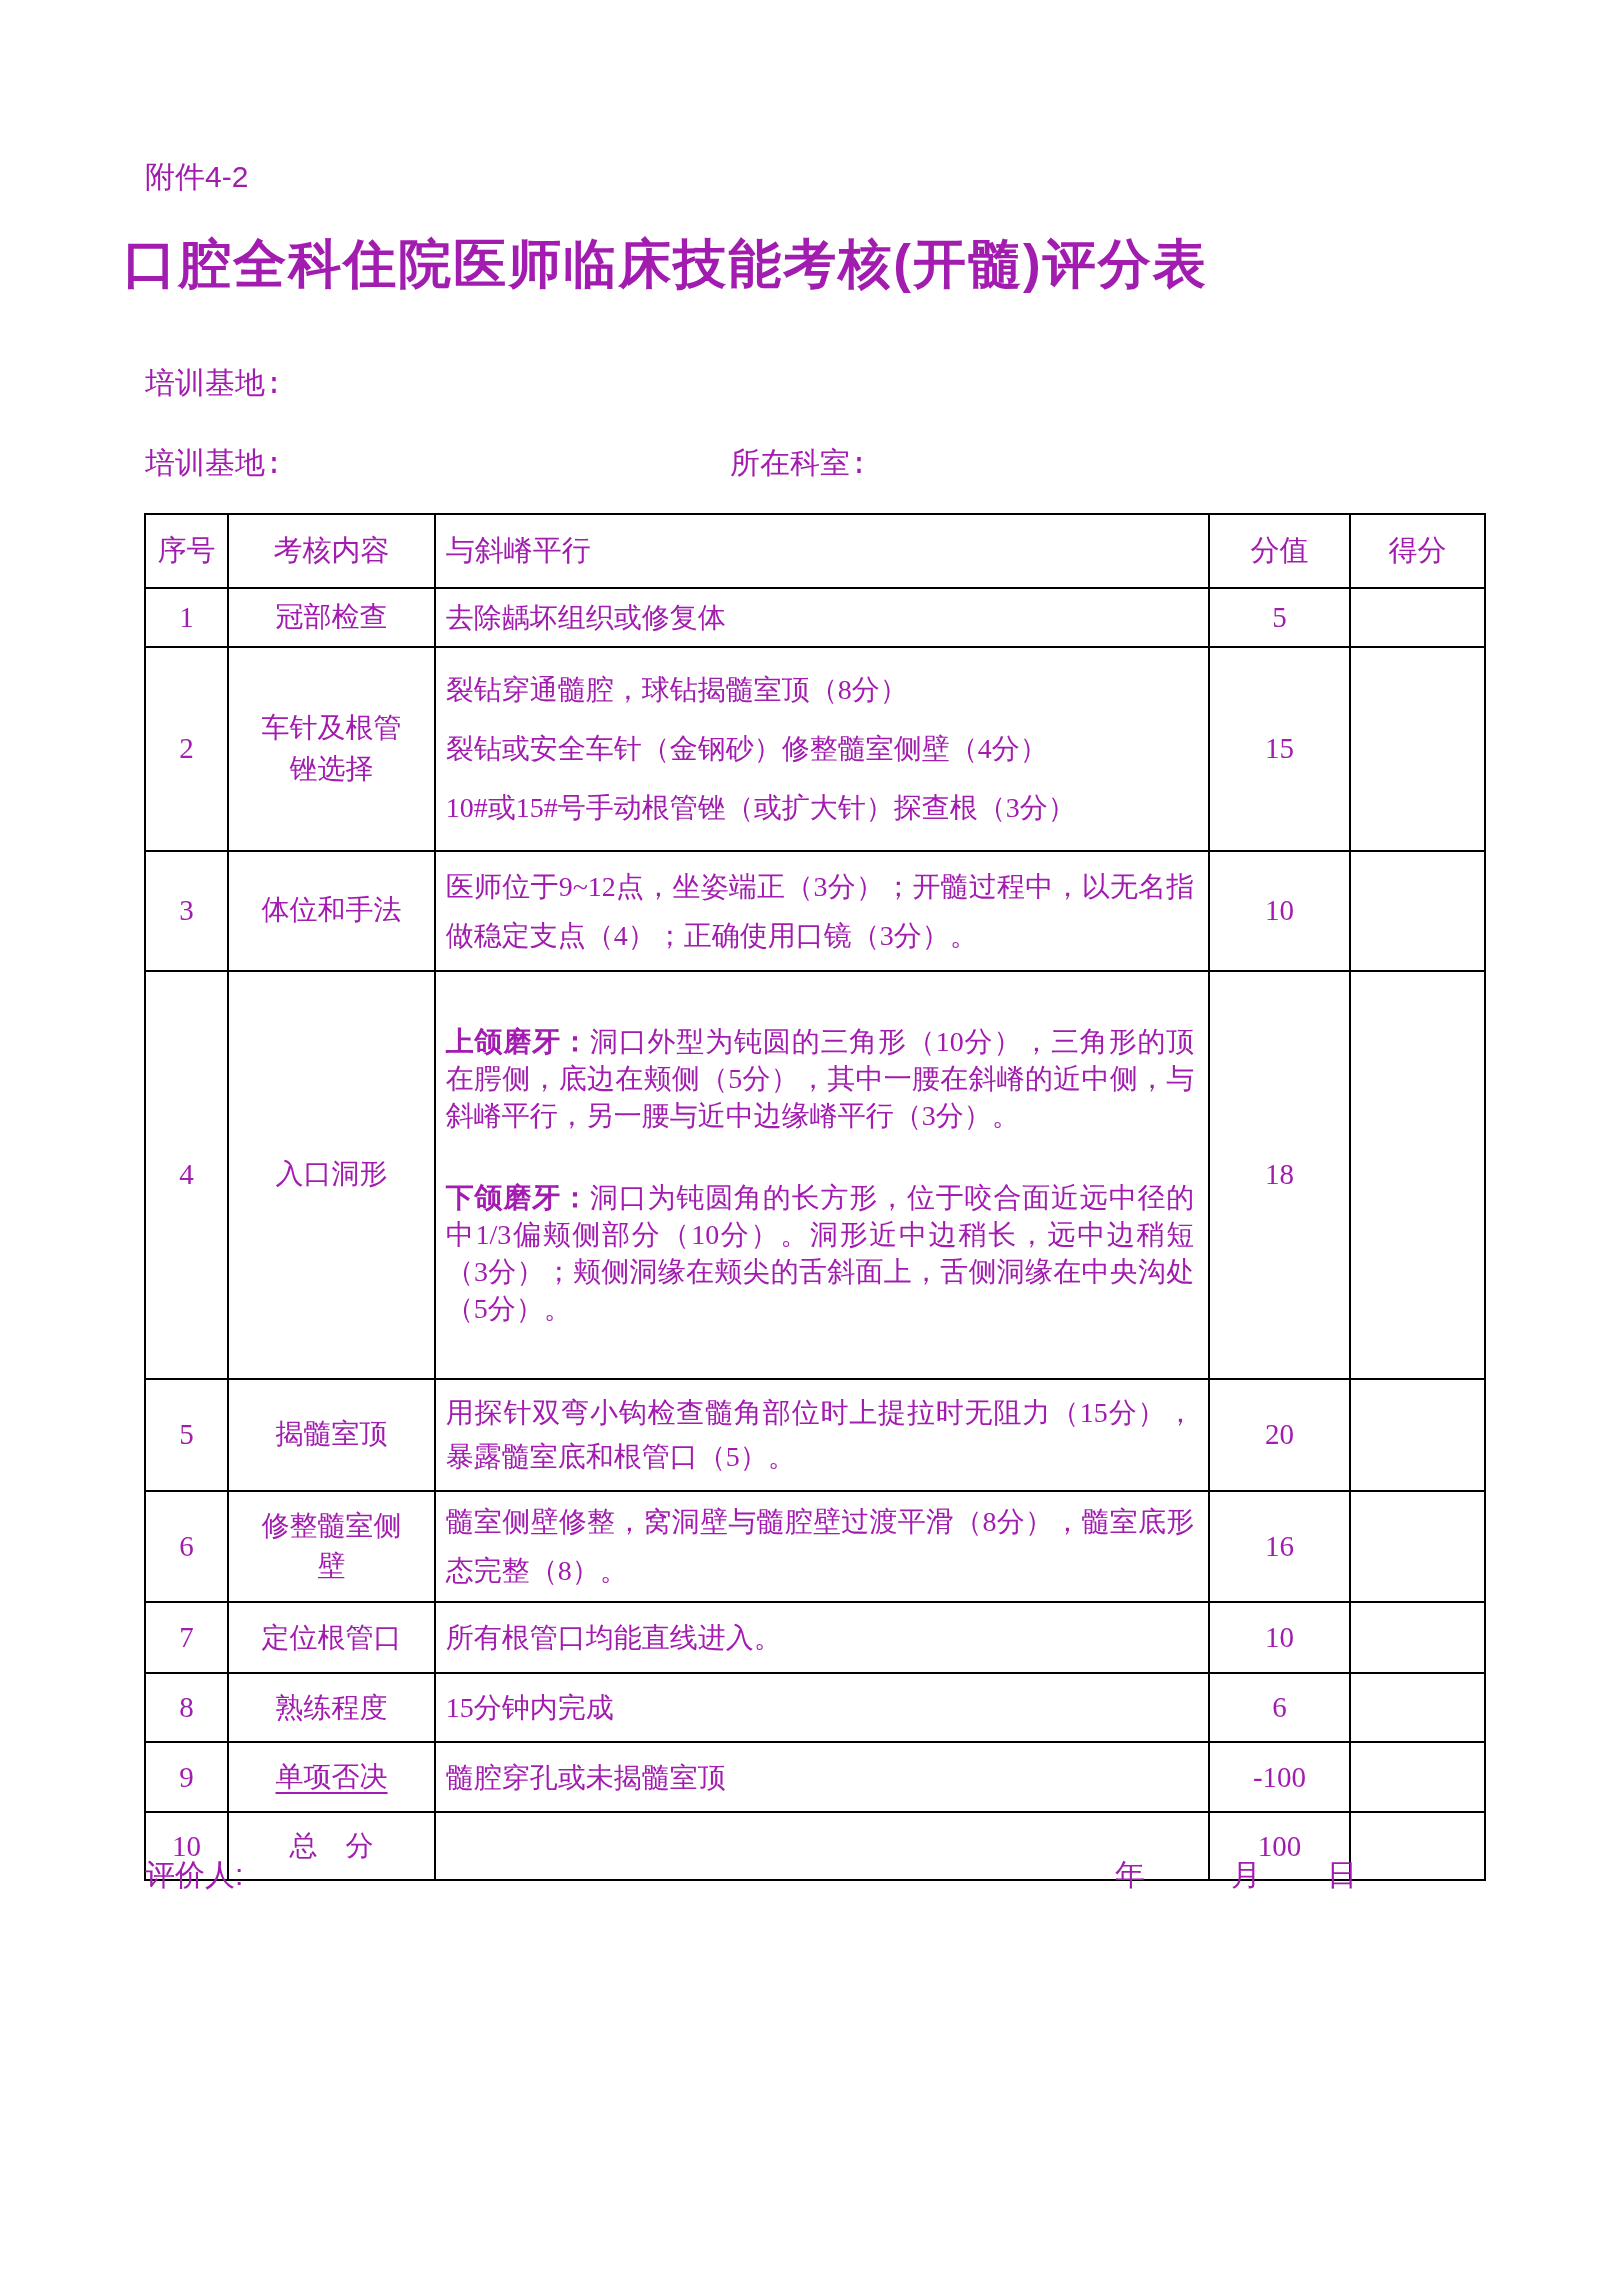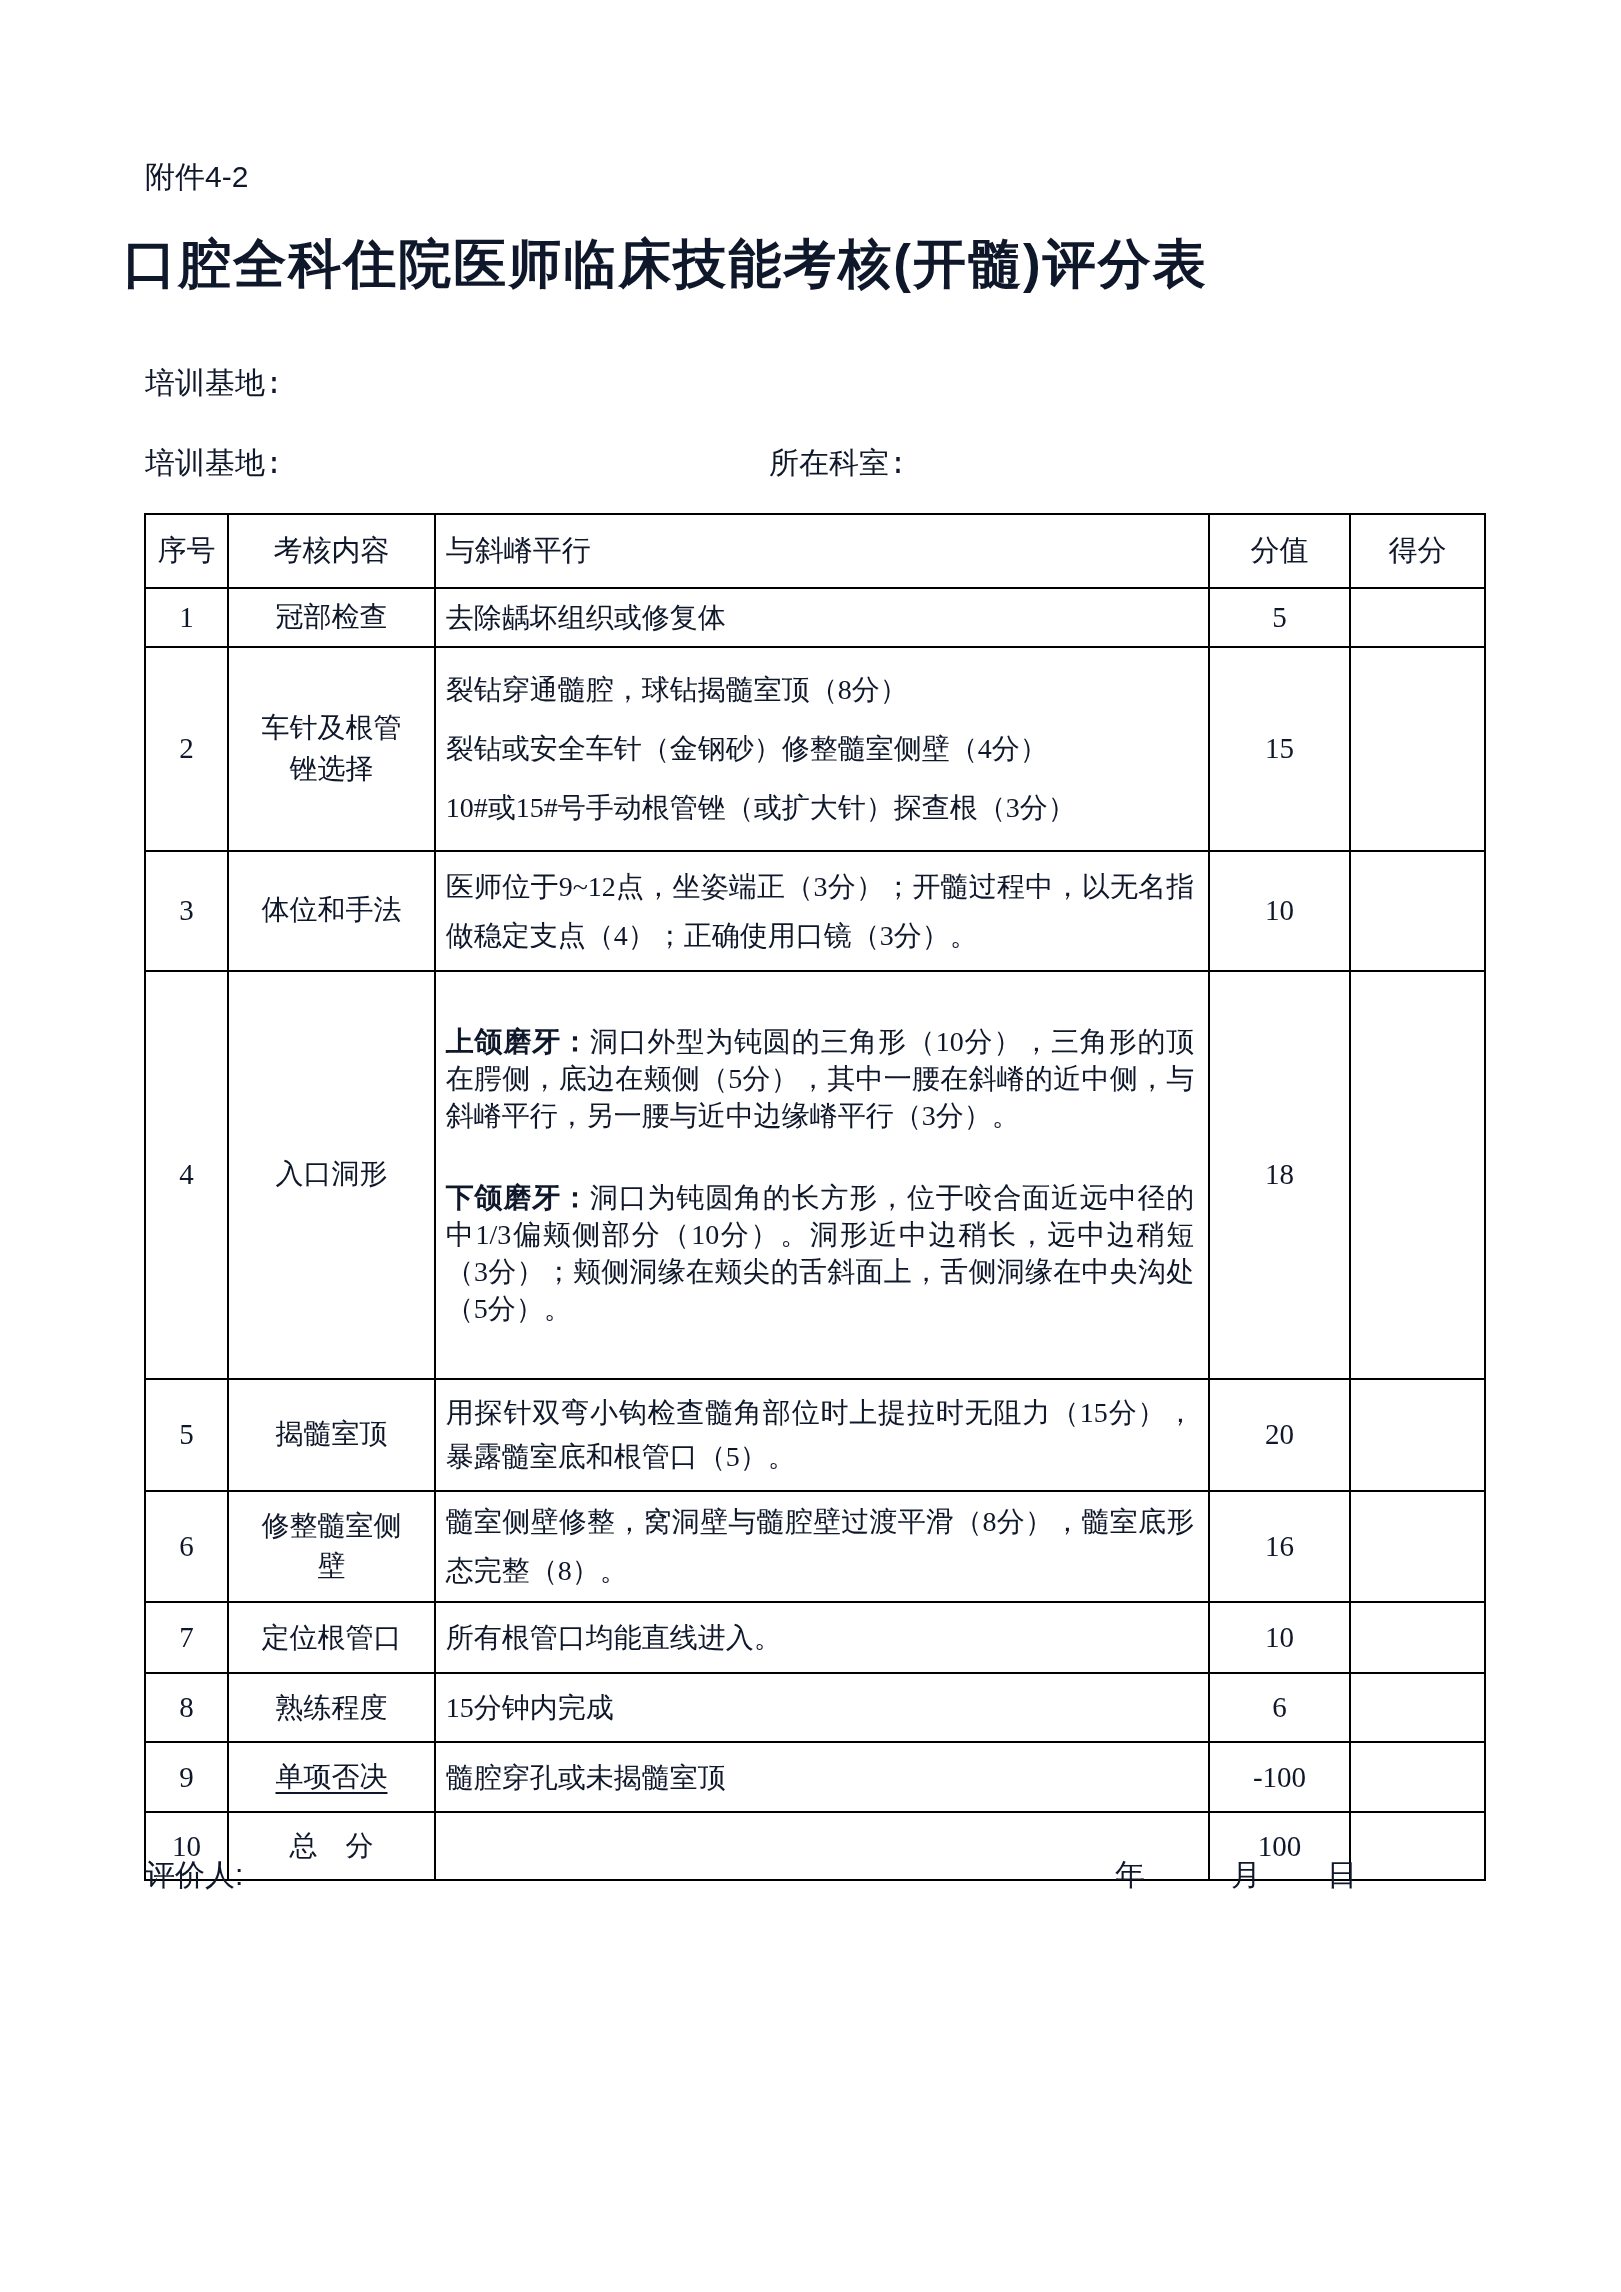--- a/index.html
+++ b/index.html
@@ -1,40 +1,40 @@
 <!DOCTYPE html>
 <html><head>
 <meta charset="utf-8">
 <style>
   html, body { margin: 0; padding: 0; background: #ffffff; }
   .page {
     position: relative;
     width: 1621px;
     height: 2293px;
     background: #ffffff;
-    color: #0f172a;
+    color: #a21caf;
     font-family: "Liberation Serif", serif;
     overflow: hidden;
   }
   .attachment {
     position: absolute; left: 145px; top: 157px;
     font-size: 30px; font-family: "Liberation Sans", sans-serif;
   }
   .title {
     position: absolute; left: 0; top: 229px; width: 1331px; margin: 0;
     text-align: center; font-size: 53px; font-weight: bold;
     font-family: "Liberation Sans", sans-serif; letter-spacing: 2px;
   }
   .field {
     position: absolute; font-size: 30px;
     font-family: Liberation Mono, monospace;
   }
   .f-base     { left: 145px; top: 363px; }
   .f-resident { left: 145px; top: 443px; }
-  .f-dept     { left: 769px; top: 443px; text-align: center; }
+  .f-dept     { left: 730px; top: 443px; text-align: center; }
 
   .score-table {
     position: absolute; left: 144px; top: 513px; width: 1341px;
     border-collapse: collapse; table-layout: fixed;
     border: 2.9px solid #000000;
   }
   .score-table th, .score-table td {
     border-left: 2px solid #000000;
     border-right: 2px solid #000000;
     border-top: 2.9px solid #000000;

